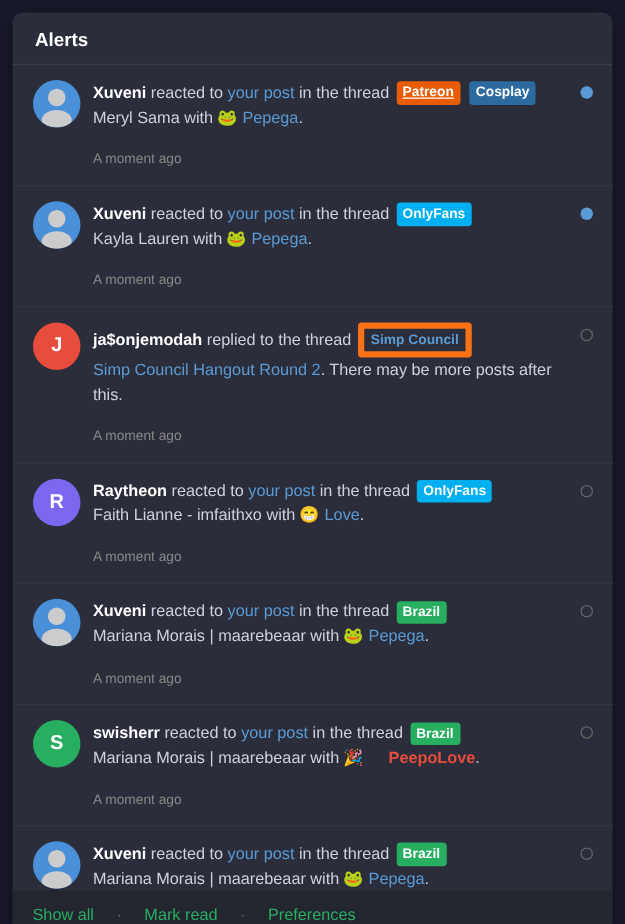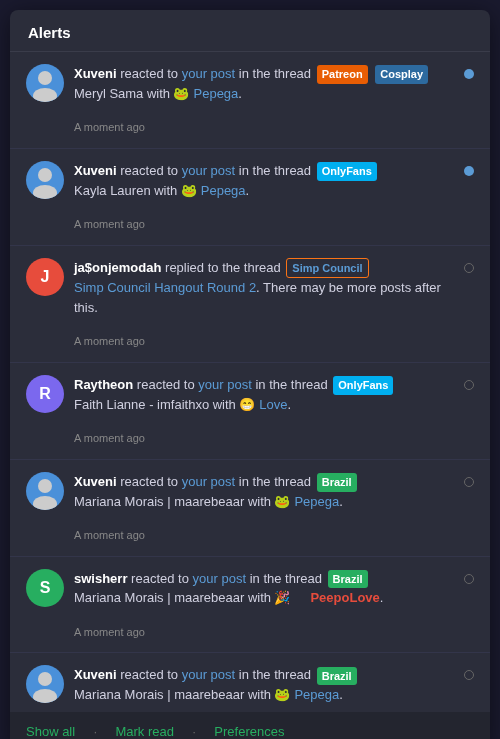--- a/index.html
+++ b/index.html
@@ -110,35 +110,36 @@
       padding: 1px 5px;
       font-size: 11px;
       font-weight: 600;
       vertical-align: middle;
       margin: 0 2px;
     }
 
     .badge-patreon {
       background: #e85d04;
       color: #fff;
+      text-decoration: underline;
     }
 
     .badge-cosplay {
       background: #2d6a9f;
       color: #fff;
     }
 
     .badge-onlyfans {
       background: #00aff0;
       color: #fff;
     }
 
     .badge-simp-council {
       background: transparent;
-      border: 1px solid #f97316;
+      border: 5px solid #f97316;
       color: #5b9bd5;
     }
 
     .badge-brazil {
       background: #27ae60;
       color: #fff;
     }
 
     .read-indicator {
       width: 10px;

